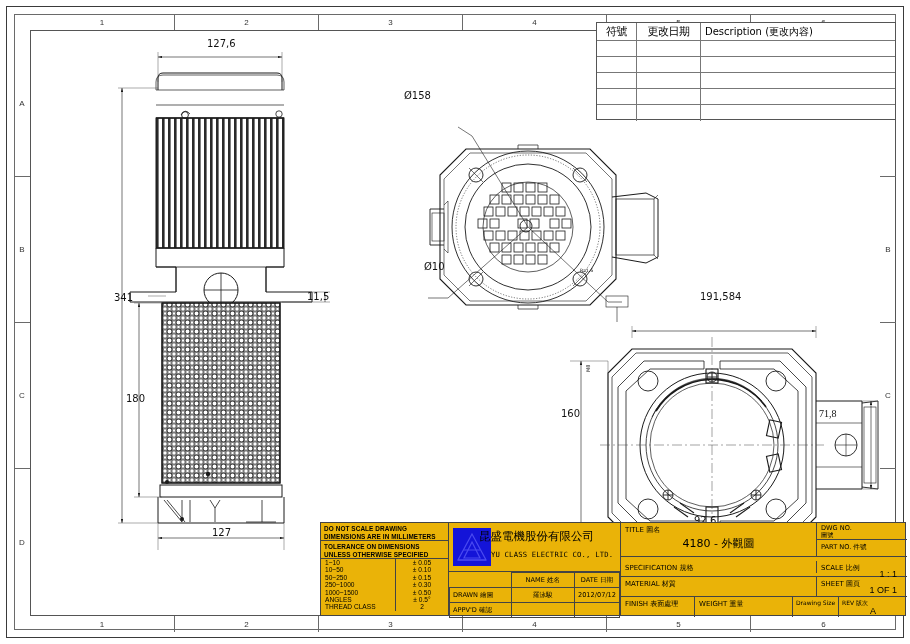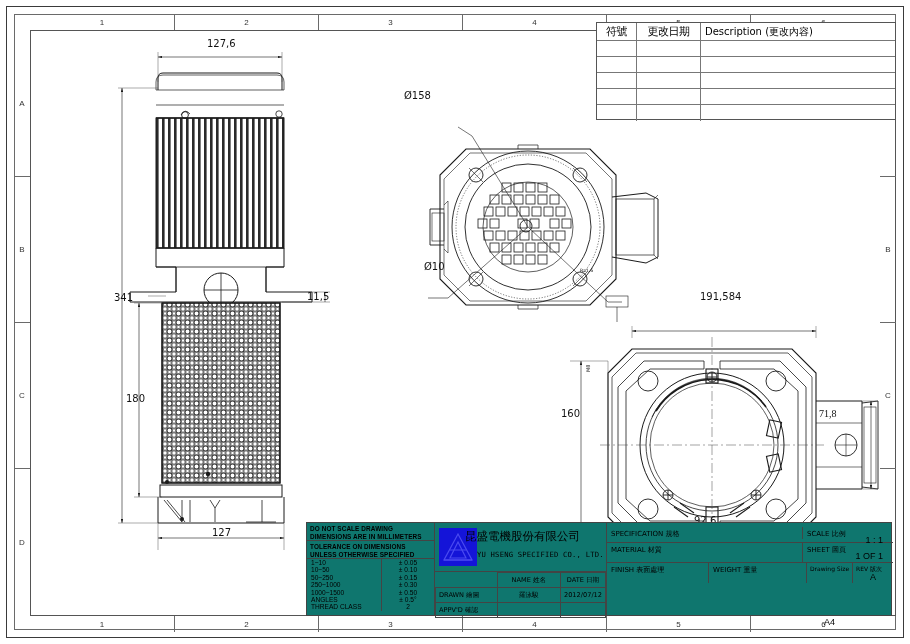--- a/index.html
+++ b/index.html
@@ -41,21 +41,21 @@
   .rev-head .rev-c1,.rev-head .rev-c2{
     font-size:11px;display:flex;align-items:center;justify-content:center;
     font-family:"DejaVu Sans",sans-serif;letter-spacing:-0.5px;
   }
   .rev-head .rev-c3{
     font-size:10px;display:flex;align-items:center;padding-left:4px;
     font-family:"DejaVu Sans",sans-serif;
   }
 
   
-  .tb{left:306px;top:522px;width:586px;height:94px;border:1px solid #444;background:#0f766e;}
+  .tb{left:320px;top:522px;width:586px;height:94px;border:1px solid #444;background:#eab308;}
   .tb-left{left:0;top:0;width:128px;height:100%;border-right:1px solid #444;}
   .tb-mid{left:128px;top:0;width:172px;height:100%;border-right:1px solid #444;}
   .tb-right{left:300px;top:0;width:286px;height:100%;}
 
   .note-box{border-bottom:1px solid #444;box-sizing:border-box;padding:2px 3px;}
   .note-box b{font-size:6.4px;font-weight:bold;line-height:7.6px;display:block;letter-spacing:.1px;}
   .tol-tbl{width:100%;border-collapse:collapse;}
   .tol-tbl td{font-size:6.6px;line-height:7.4px;padding:0 0 0 4px;vertical-align:top;}
   .tol-tbl td.v{text-align:center;padding-left:0;width:52px;border-left:1px solid #444;}
 
@@ -470,21 +470,21 @@
       <div class="logo-wrap">
         <div class="logo-sq">
           <svg width="38" height="38" viewBox="0 0 38 38">
             <polygon points="19,6 33,32 5,32" fill="none" stroke="#4a4af0" stroke-width="1.2"></polygon>
             <polygon points="19,14 27,30 11,30" fill="none" stroke="#4a4af0" stroke-width="1.2"></polygon>
             <line x1="5" y1="32" x2="33" y2="32" stroke="#4a4af0" stroke-width="1.2"></line>
             <line x1="11" y1="22" x2="27" y2="22" stroke="#4a4af0" stroke-width="1"></line>
           </svg>
         </div>
         <div class="cn-name">昆盛電機股份有限公司</div>
-        <div class="en-name">YU HSENG SPECIFIED CO., LTD.</div>
+        <div class="en-name">YU CLASS ELECTRIC CO., LTD.</div>
       </div>
       <table class="sig-tbl">
         <tbody>
             <tr class="hdr">
           <td class="lbl blank"></td>
           <td class="nm">NAME 姓名</td>
           <td class="dt">DATE 日期</td>
         </tr>
         <tr>
           <td class="lbl">DRAWN 繪圖</td>
@@ -495,20 +495,37 @@
           <td class="lbl">APPV'D 確認</td>
           <td class="nm"></td>
           <td class="dt"></td>
         </tr>
       </tbody>
         </table>
     </div>
 
     <div class="ab tb-right">
 
+      <div class="r-row" style="height:34px;">
+        <div class="cellA">
+          <div class="r-lab">TITLE 圖名</div>
+          <div style="position:absolute;left:0;right:0;top:13px;text-align:center;font-size:11px;font-family:'DejaVu Sans',sans-serif;">4180 - 外觀圖</div>
+        </div>
+        <div class="cellB">
+          <div style="height:17px;border-bottom:1px solid #444;box-sizing:border-box;position:relative;">
+            <div style="position:absolute;left:4px;top:1px;font-size:6.6px;font-family:'DejaVu Sans',sans-serif;">DWG NO.</div>
+            <div style="position:absolute;left:4px;top:8px;font-size:6.2px;font-family:'DejaVu Sans',sans-serif;">圖號</div>
+            <div style="position:absolute;right:6px;top:5px;font-size:8px;"></div>
+          </div>
+          <div style="height:16px;position:relative;">
+            <div style="position:absolute;left:4px;top:3px;font-size:6.6px;font-family:'DejaVu Sans',sans-serif;">PART NO. 件號</div>
+            <div style="position:absolute;right:6px;top:3px;font-size:8px;"></div>
+          </div>
+        </div>
+      </div>
 
       <div class="r-row" style="height:20px;align-items:center;">
         <div class="cellA">
           <div class="r-lab">SPECIFICATION 規格</div>
           <div style="position:absolute;right:6px;top:5px;font-size:8px;"></div>
         </div>
         <div class="cellB">
           <div class="r-lab">SCALE 比例</div>
           <div style="position:absolute;right:10px;top:8px;font-size:9px;">1 : 1</div>
         </div>
@@ -519,21 +536,21 @@
           <div class="r-lab">MATERIAL 材質</div>
           <div style="position:absolute;right:6px;top:5px;font-size:8px;"></div>
         </div>
         <div class="cellB">
           <div class="r-lab">SHEET 圖頁</div>
           <div style="position:absolute;right:10px;top:8px;font-size:9px;">1 OF 1</div>
         </div>
       </div>
 
       <div class="r-row" style="height:20px;">
-        <div class="cellA" style="width:102px;">
+        <div class="cellA" style="width:74px;">
           <div class="r-lab">FINISH 表面處理</div>
           <div style="position:absolute;right:6px;top:5px;font-size:8px;"></div>
         </div>
         <div class="cellA" style="width:98px;">
           <div class="r-lab">WEIGHT 重量</div>
           <div style="position:absolute;right:6px;top:5px;font-size:8px;"></div>
         </div>
         <div class="cellB2" style="width:46px;">
           <div style="position:absolute;left:3px;top:2px;font-size:6px;font-family:'DejaVu Sans',sans-serif;">Drawing Size</div>
           <div style="position:absolute;left:0;right:0;top:9px;text-align:center;font-size:9px;margin-top:45px;">A4</div>

